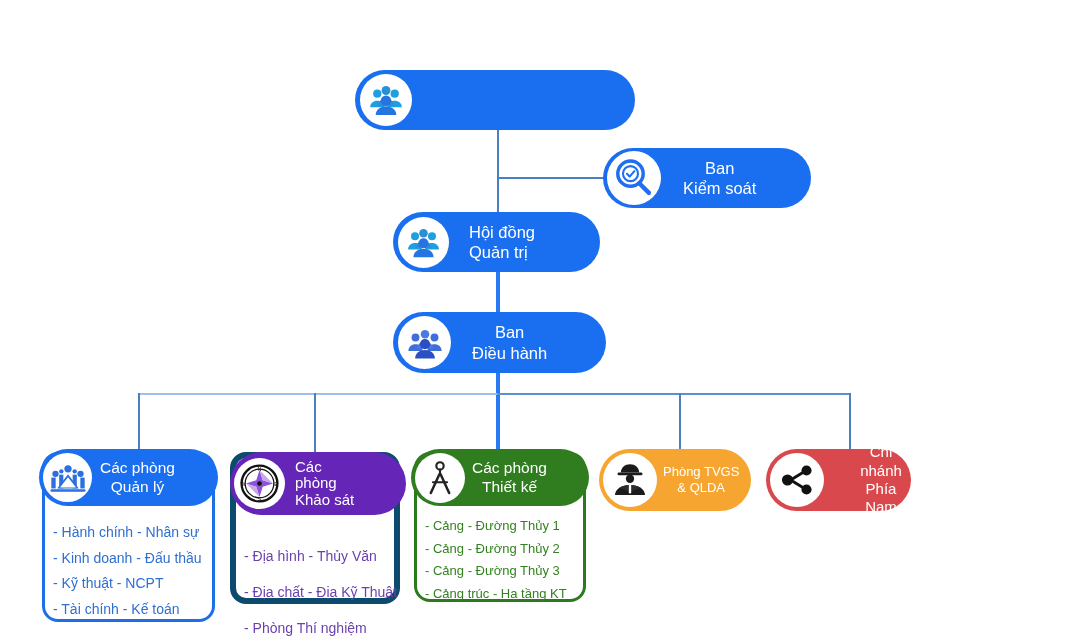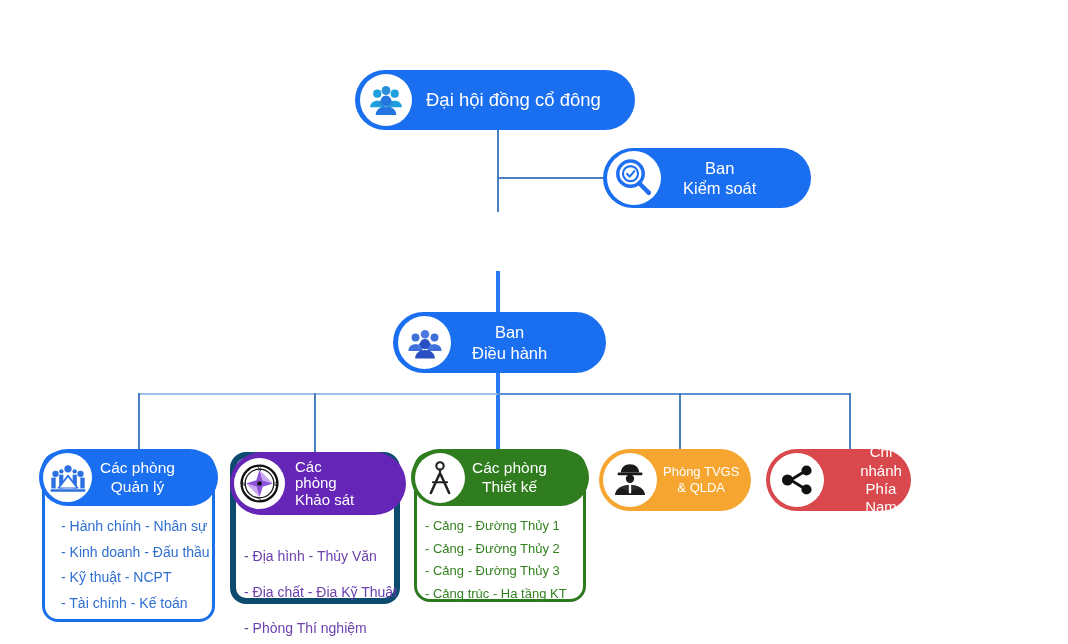--- a/index.html
+++ b/index.html
@@ -152,21 +152,21 @@
   
   #card-ql {
     left: 42px; top: 452px; width: 173px; height: 170px;
     border: 3px solid #1d6fe8;
   }
   #card-ql .card-head {
     width: 179px; height: 57px; background: #1a6ef0;
   }
   #card-ql .card-head .badge { width: 49px; height: 49px; }
   #card-ql .card-head .htext { text-align: center; margin-left: 8px; }
-  #card-ql .card-body { top: 64px; padding-left: 8px; }
+  #card-ql .card-body { top: 70px; }
   #card-ql .card-body .li { color: #2f6fd0; margin-bottom: 11.5px; }
 
   
   #card-ks {
     left: 230px; top: 452px; width: 170px; height: 152px;
     border: 6px solid #0c4a6e;
   }
   #card-ks .card-head {
     width: 176px; height: 63px; background: #6526b8;
   }
@@ -217,36 +217,51 @@
         <circle cx="13" cy="16" r="5.2" fill="#1e9fe0"></circle>
         <path d="M4 33c0-5 4-8.2 9-8.2s9 3.2 9 8.2z" fill="#1e9fe0"></path>
         <circle cx="35" cy="16" r="5.2" fill="#1e9fe0"></circle>
         <path d="M26 33c0-5 4-8.2 9-8.2s9 3.2 9 8.2z" fill="#1e9fe0"></path>
         <circle cx="24" cy="12" r="5.6" fill="#2b8fd8"></circle>
         <path d="M14 31c0-5.4 4.4-9 10-9s10 3.6 10 9z" fill="#2b8fd8"></path>
         <circle cx="24" cy="25" r="6.6" fill="#2575e0"></circle>
         <path d="M11 43c0-6.6 5.6-11 13-11s13 4.4 13 11z" fill="#2575e0"></path>
       </svg>
     </span>
-    <span class="ptext">Đại hội đồng cổ đông</span>
   </div>
 
   <div class="pill" id="node-bks">
     <span class="badge">
       <svg width="42" height="42" viewBox="0 0 48 48">
         <circle cx="20" cy="19" r="14.5" fill="none" stroke="#1f6ff0" stroke-width="4"></circle>
         <circle cx="20" cy="19" r="8.6" fill="none" stroke="#1f6ff0" stroke-width="2.4"></circle>
         <path d="M16 19.2l3 3.2 5.4-6.2" fill="none" stroke="#1f6ff0" stroke-width="2.4" stroke-linecap="round" stroke-linejoin="round"></path>
         <line x1="30" y1="30" x2="41" y2="41" stroke="#1f6ff0" stroke-width="5" stroke-linecap="round"></line>
       </svg>
     </span>
     <span class="ptext">Ban
 Kiểm soát</span>
   </div>
 
+  <div class="pill" id="node-hdqt">
+    <span class="badge">
+      <svg width="37" height="37" viewBox="0 0 48 48">
+        <circle cx="13" cy="16" r="5.2" fill="#1e9fe0"></circle>
+        <path d="M4 33c0-5 4-8.2 9-8.2s9 3.2 9 8.2z" fill="#1e9fe0"></path>
+        <circle cx="35" cy="16" r="5.2" fill="#1e9fe0"></circle>
+        <path d="M26 33c0-5 4-8.2 9-8.2s9 3.2 9 8.2z" fill="#1e9fe0"></path>
+        <circle cx="24" cy="12" r="5.6" fill="#2b8fd8"></circle>
+        <path d="M14 31c0-5.4 4.4-9 10-9s10 3.6 10 9z" fill="#2b8fd8"></path>
+        <circle cx="24" cy="25" r="6.6" fill="#2575e0"></circle>
+        <path d="M11 43c0-6.6 5.6-11 13-11s13 4.4 13 11z" fill="#2575e0"></path>
+      </svg>
+    </span>
+    <span class="ptext">Hội đồng
+Quản trị</span>
+  </div>
 
   <div class="pill" id="node-bdh">
     <span class="badge">
       <svg width="38" height="38" viewBox="0 0 48 48">
         <circle cx="12" cy="17" r="5" fill="#3f6fd8"></circle>
         <path d="M3 34c0-5 4-8.4 9-8.4s9 3.4 9 8.4z" fill="#3f6fd8"></path>
         <circle cx="36" cy="17" r="5" fill="#3f6fd8"></circle>
         <path d="M27 34c0-5 4-8.4 9-8.4s9 3.4 9 8.4z" fill="#3f6fd8"></path>
         <circle cx="24" cy="13" r="5.4" fill="#4a7ae0"></circle>
         <path d="M14 31c0-5.2 4.4-8.8 10-8.8s10 3.6 10 8.8z" fill="#4a7ae0"></path>

